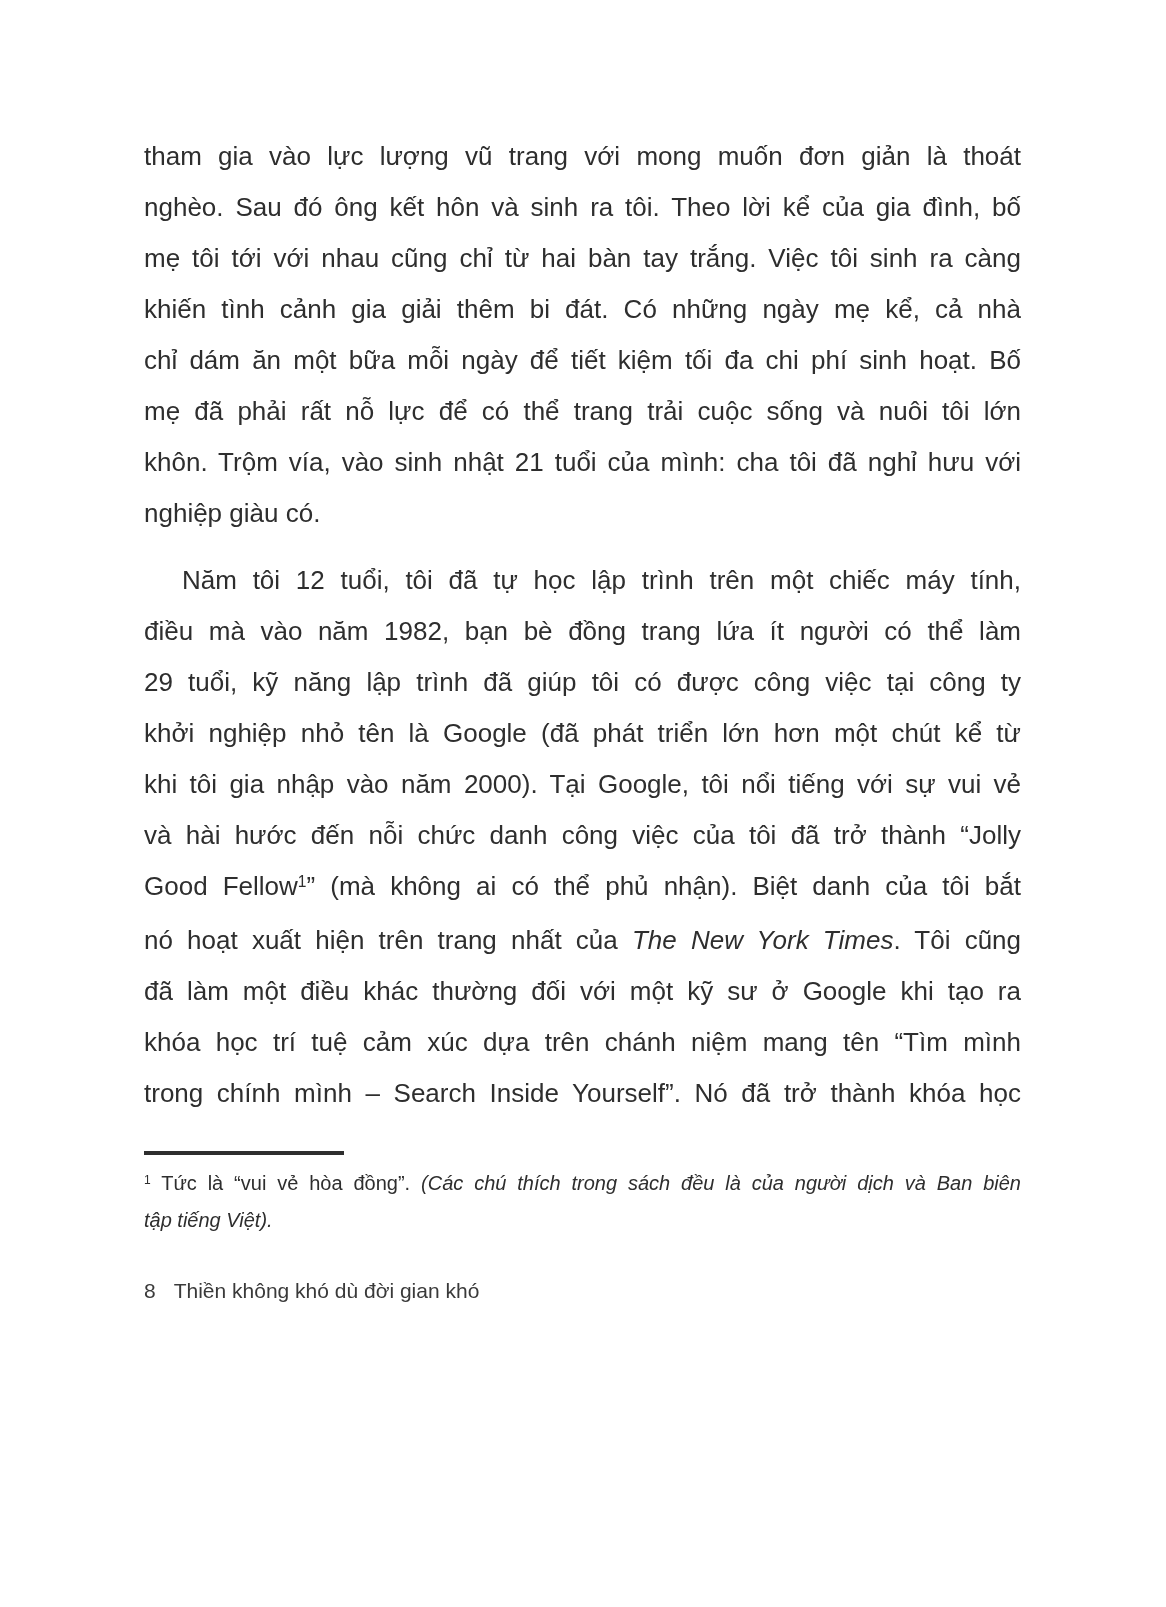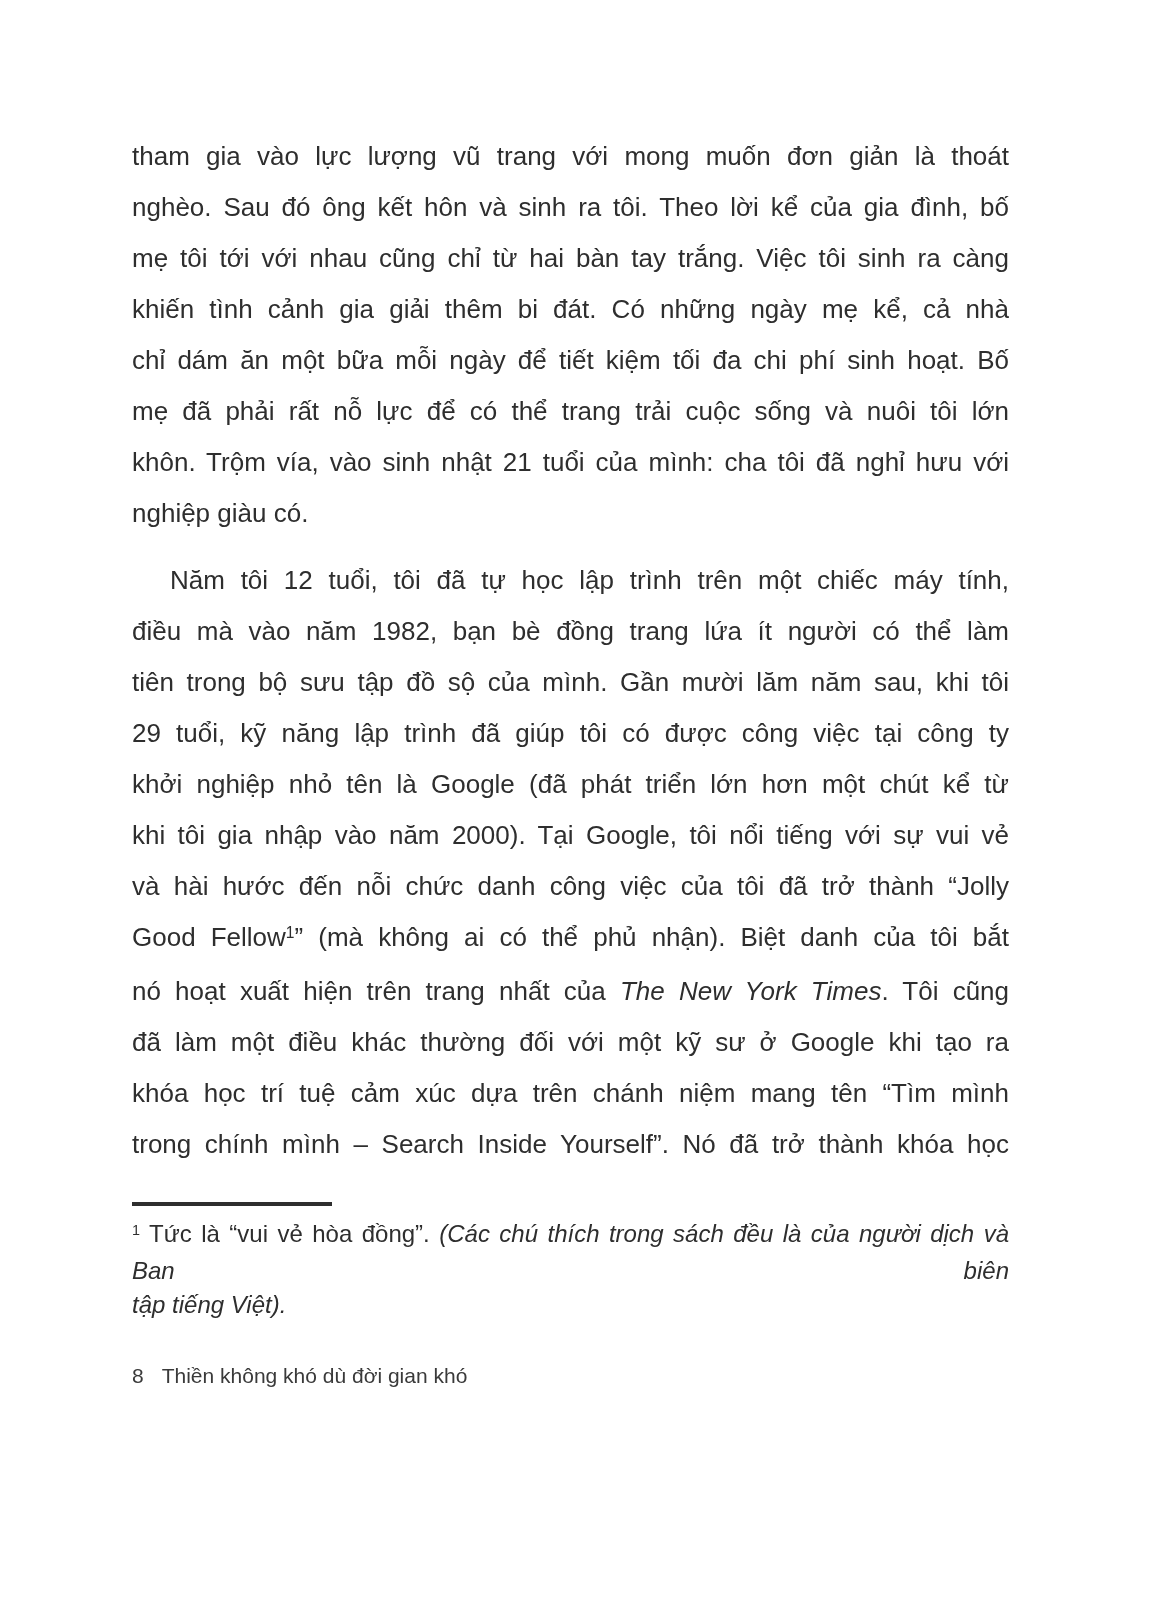--- a/index.html
+++ b/index.html
@@ -9,21 +9,21 @@
   body {
     width: 1166px;
     height: 1607px;
     position: relative;
     background: #ffffff;
     font-family: "Liberation Sans", "DejaVu Sans", sans-serif;
     overflow: hidden;
   }
   .page-content {
     position: absolute;
-    left: 132px;
+    left: 144px;
     top: 131px;
     width: 877px;
     color: #2e2e2e;
   }
   .body-text {
     font-size: 26px;
     line-height: 51px;
   }
   .para + .para {
     margin-top: 16px;
@@ -49,21 +49,21 @@
     letter-spacing: 0;
   }
   .footnote-divider {
     margin-top: 32px;
     width: 200px;
     height: 4px;
     background: #2e2e2e;
   }
   .footnote {
     margin-top: 11px;
-    font-size: 24px;
+    font-size: 20px;
     line-height: 34px;
   }
   .page-footer {
     margin-top: 42px;
     font-size: 21px;
     color: #3a3a3a;
     display: flex;
     align-items: baseline;
   }
   .page-footer .page-number {
@@ -81,21 +81,20 @@
         <div class="line"><span>mẹ tôi tới với nhau cũng chỉ từ hai bàn tay trắng. Việc tôi sinh ra càng</span></div>
         <div class="line"><span>khiến tình cảnh gia giải thêm bi đát. Có những ngày mẹ kể, cả nhà</span></div>
         <div class="line"><span>chỉ dám ăn một bữa mỗi ngày để tiết kiệm tối đa chi phí sinh hoạt. Bố</span></div>
         <div class="line"><span>mẹ đã phải rất nỗ lực để có thể trang trải cuộc sống và nuôi tôi lớn</span></div>
         <div class="line"><span>khôn. Trộm vía, vào sinh nhật 21 tuổi của mình: cha tôi đã nghỉ hưu với</span></div>
         <div class="line last"><span>nghiệp giàu có.</span></div>
       </div>
       <div class="para">
         <div class="line indent"><span>Năm tôi 12 tuổi, tôi đã tự học lập trình trên một chiếc máy tính,</span></div>
         <div class="line"><span>điều mà vào năm 1982, bạn bè đồng trang lứa ít người có thể làm</span></div>
-        <div class="line"><span>tiên trong bộ sưu tập đồ sộ của mình. Gần mười lăm năm sau, khi tôi</span></div>
         <div class="line"><span>29 tuổi, kỹ năng lập trình đã giúp tôi có được công việc tại công ty</span></div>
         <div class="line"><span>khởi nghiệp nhỏ tên là Google (đã phát triển lớn hơn một chút kể từ</span></div>
         <div class="line"><span>khi tôi gia nhập vào năm 2000). Tại Google, tôi nổi tiếng với sự vui vẻ</span></div>
         <div class="line"><span>và hài hước đến nỗi chức danh công việc của tôi đã trở thành “Jolly</span></div>
         <div class="line"><span>Good Fellow</span><span class="sup">1</span><span>” (mà không ai có thể phủ nhận). Biệt danh của tôi bắt</span></div>
         <div class="line"><span>nó hoạt xuất hiện trên trang nhất của </span><span class="it">The New York Times</span><span>. Tôi cũng</span></div>
         <div class="line"><span>đã làm một điều khác thường đối với một kỹ sư ở Google khi tạo ra</span></div>
         <div class="line"><span>khóa học trí tuệ cảm xúc dựa trên chánh niệm mang tên “Tìm mình</span></div>
         <div class="line"><span>trong chính mình – Search Inside Yourself”. Nó đã trở thành khóa học</span></div>
       </div>

